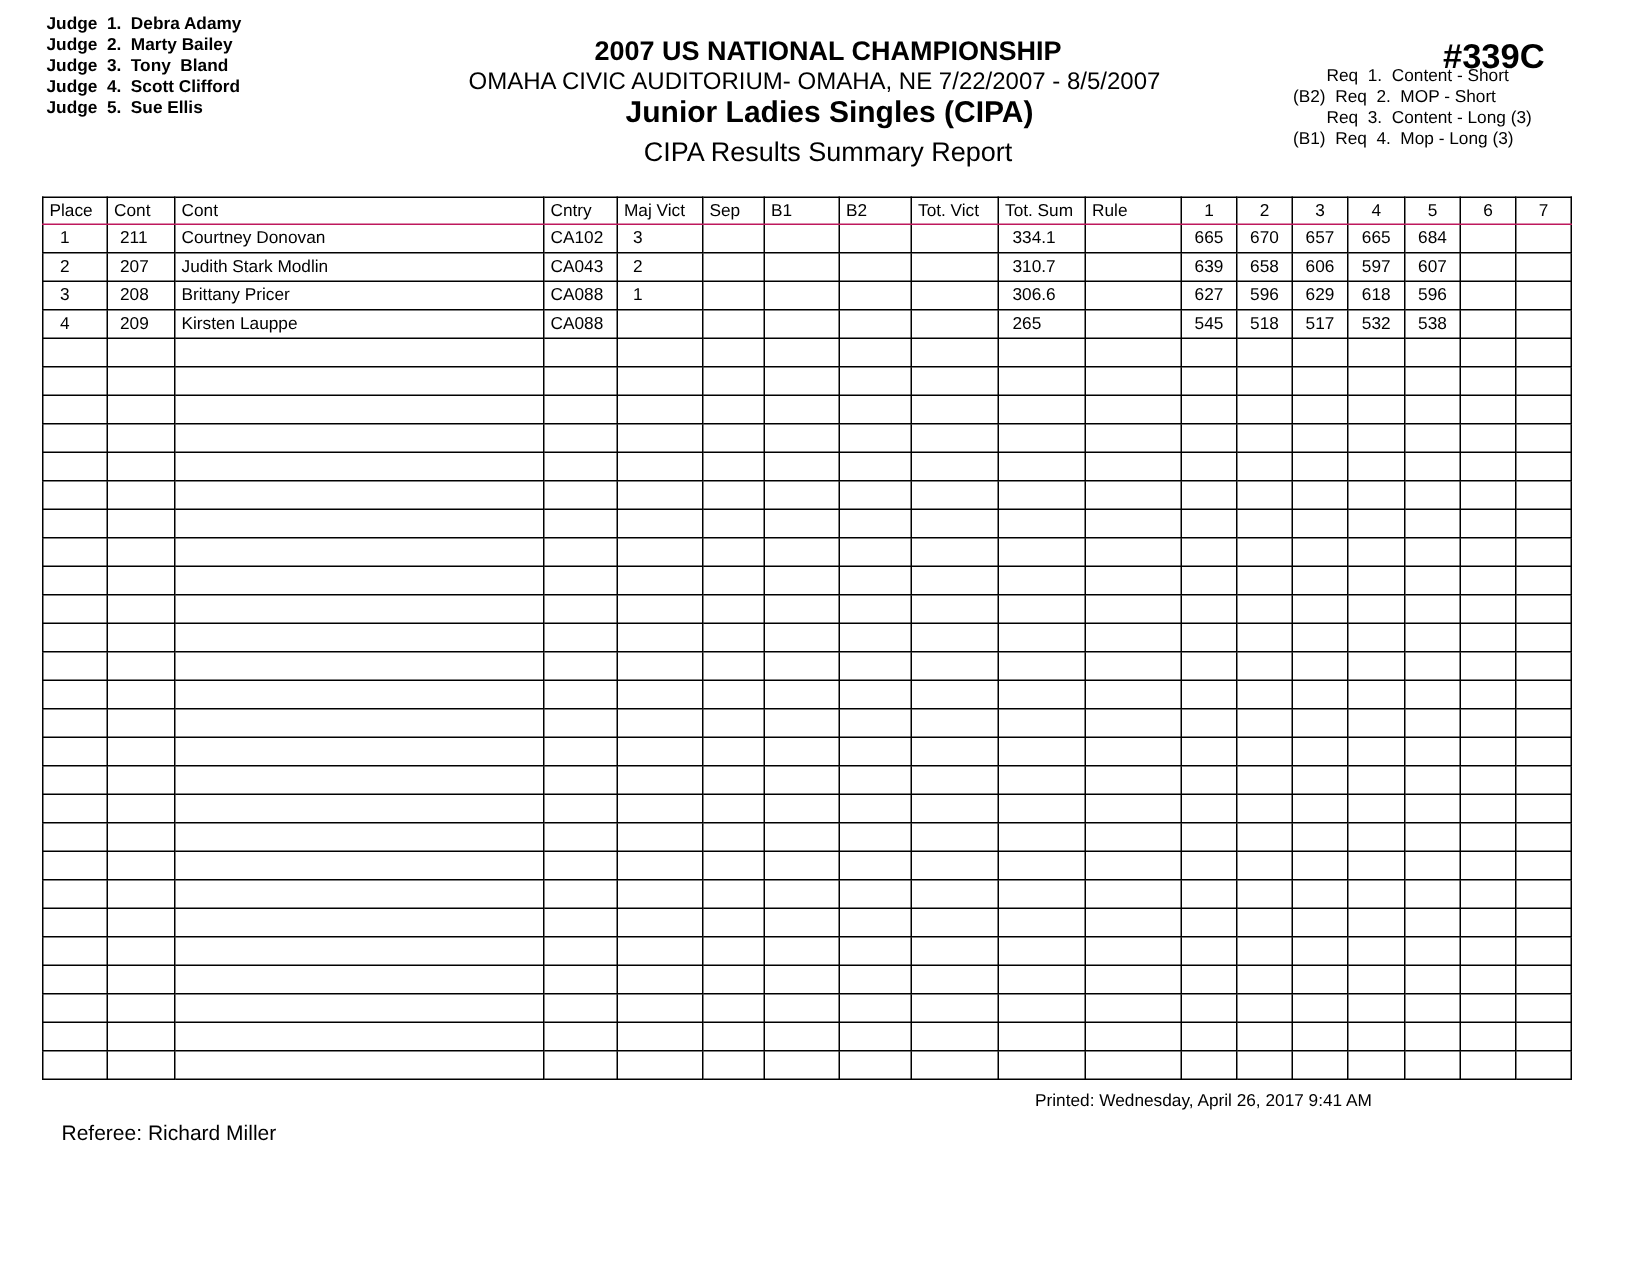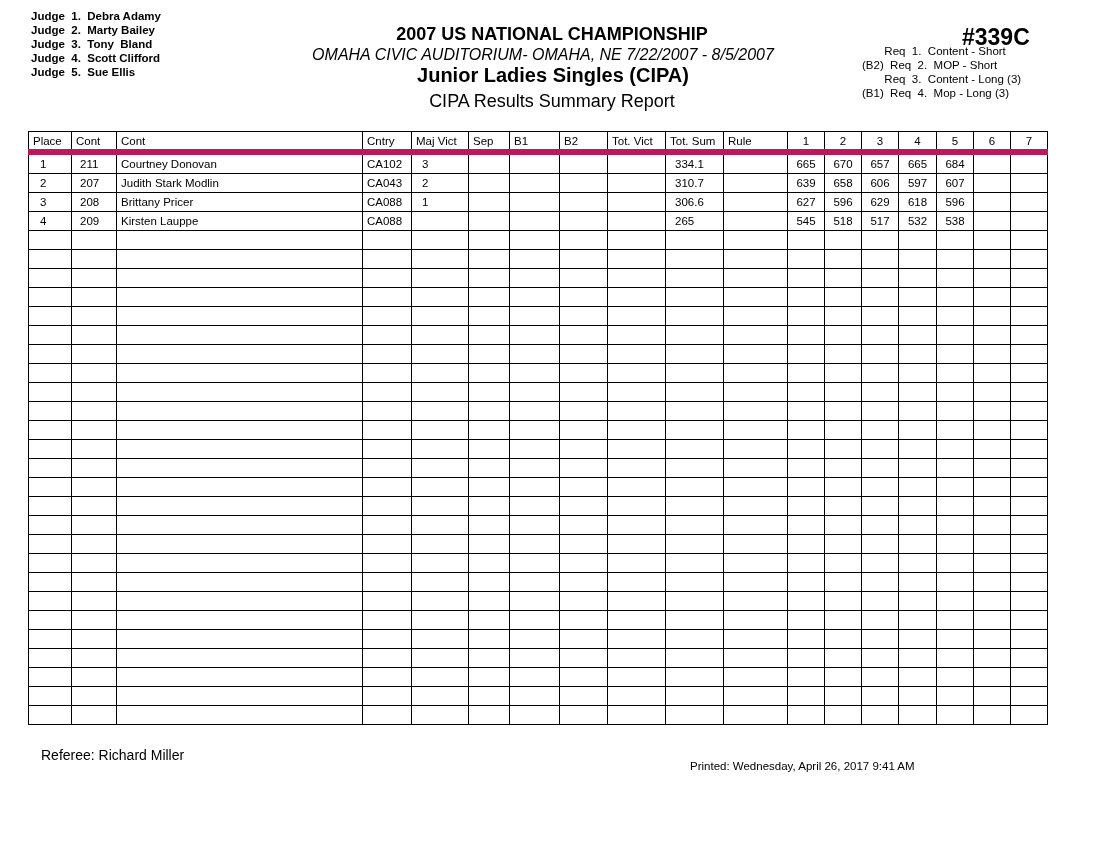--- a/index.html
+++ b/index.html
@@ -1,37 +1,37 @@
 <!DOCTYPE html>
 <html><head>
 <meta charset="utf-8">
 <style>
   html, body { margin:0; padding:0; background:#ffffff; }
   body { width:1100px; height:850px; position:relative; font-family:"Liberation Sans", sans-serif; color:#000; overflow:hidden; }
   .judges { position:absolute; left:31px; top:9px; font-size:11.5px; line-height:14px; }
   .judges div { white-space:pre;font-weight:bold; }
   .title-block { position:absolute; left:0; width:1100px; top:22px; text-align:center; }
   .title-block .t1 { position:absolute; left:0; width:1104px; top:2px; font-size:18px; font-weight:bold; }
-  .title-block .t2 { position:absolute; left:0; width:1086px; top:24px; font-size:16px;font-style:italic; }
+  .title-block .t2 { position:absolute; left:0; width:1086px; top:24px; font-size:16px; }
   .title-block .t3 { position:absolute; left:0; width:1106px; top:42px; font-size:20px; font-weight:bold; }
   .title-block .t4 { position:absolute; left:0; width:1104px; top:69px; font-size:18px; }
   .event-no { position:absolute; left:962px; top:24px; font-size:23px; font-weight:bold; }
   .reqs { position:absolute; left:862px; top:44px; font-size:11.5px; line-height:14px; }
   .reqs div { white-space:pre; }
   table.results { position:absolute; left:28px; top:131px; border-collapse:collapse; table-layout:fixed; width:1020px; font-size:11.5px; }
   table.results td, table.results th { border:1px solid #000; height:18px; padding:0 0 0 4px; text-align:left; font-weight:normal; white-space:nowrap; overflow:hidden; }
-  table.results thead th { border-bottom:6px solid #be185d; height:17px; }
+  table.results thead th { border-bottom:1px solid #be185d; height:17px; }
   table.results th.num, table.results td.num { text-align:center; padding:0; }
   table.results td.pl { padding-left:11px; }
   table.results td.ct { padding-left:8px; }
   table.results td.mv { padding-left:10px; }
   table.results td.ts { padding-left:9px;margin-top:48px; }
   table.results tbody tr:last-child td { border-bottom:1px solid #000; }
   .referee { position:absolute; left:41px; top:728px; font-size:14px;margin-top:19px; }
-  .printed { position:absolute; left:690px; top:728px; font-size:11.5px;margin-top:32px; }
+  .printed { position:absolute; left:690px; top:728px; font-size:11.5px; }
 </style>
 </head>
 <body>
 
 <div class="judges">
   <div>Judge  1.  Debra Adamy</div>
   <div>Judge  2.  Marty Bailey</div>
   <div>Judge  3.  Tony  Bland</div>
   <div>Judge  4.  Scott Clifford</div>
   <div>Judge  5.  Sue Ellis</div>

